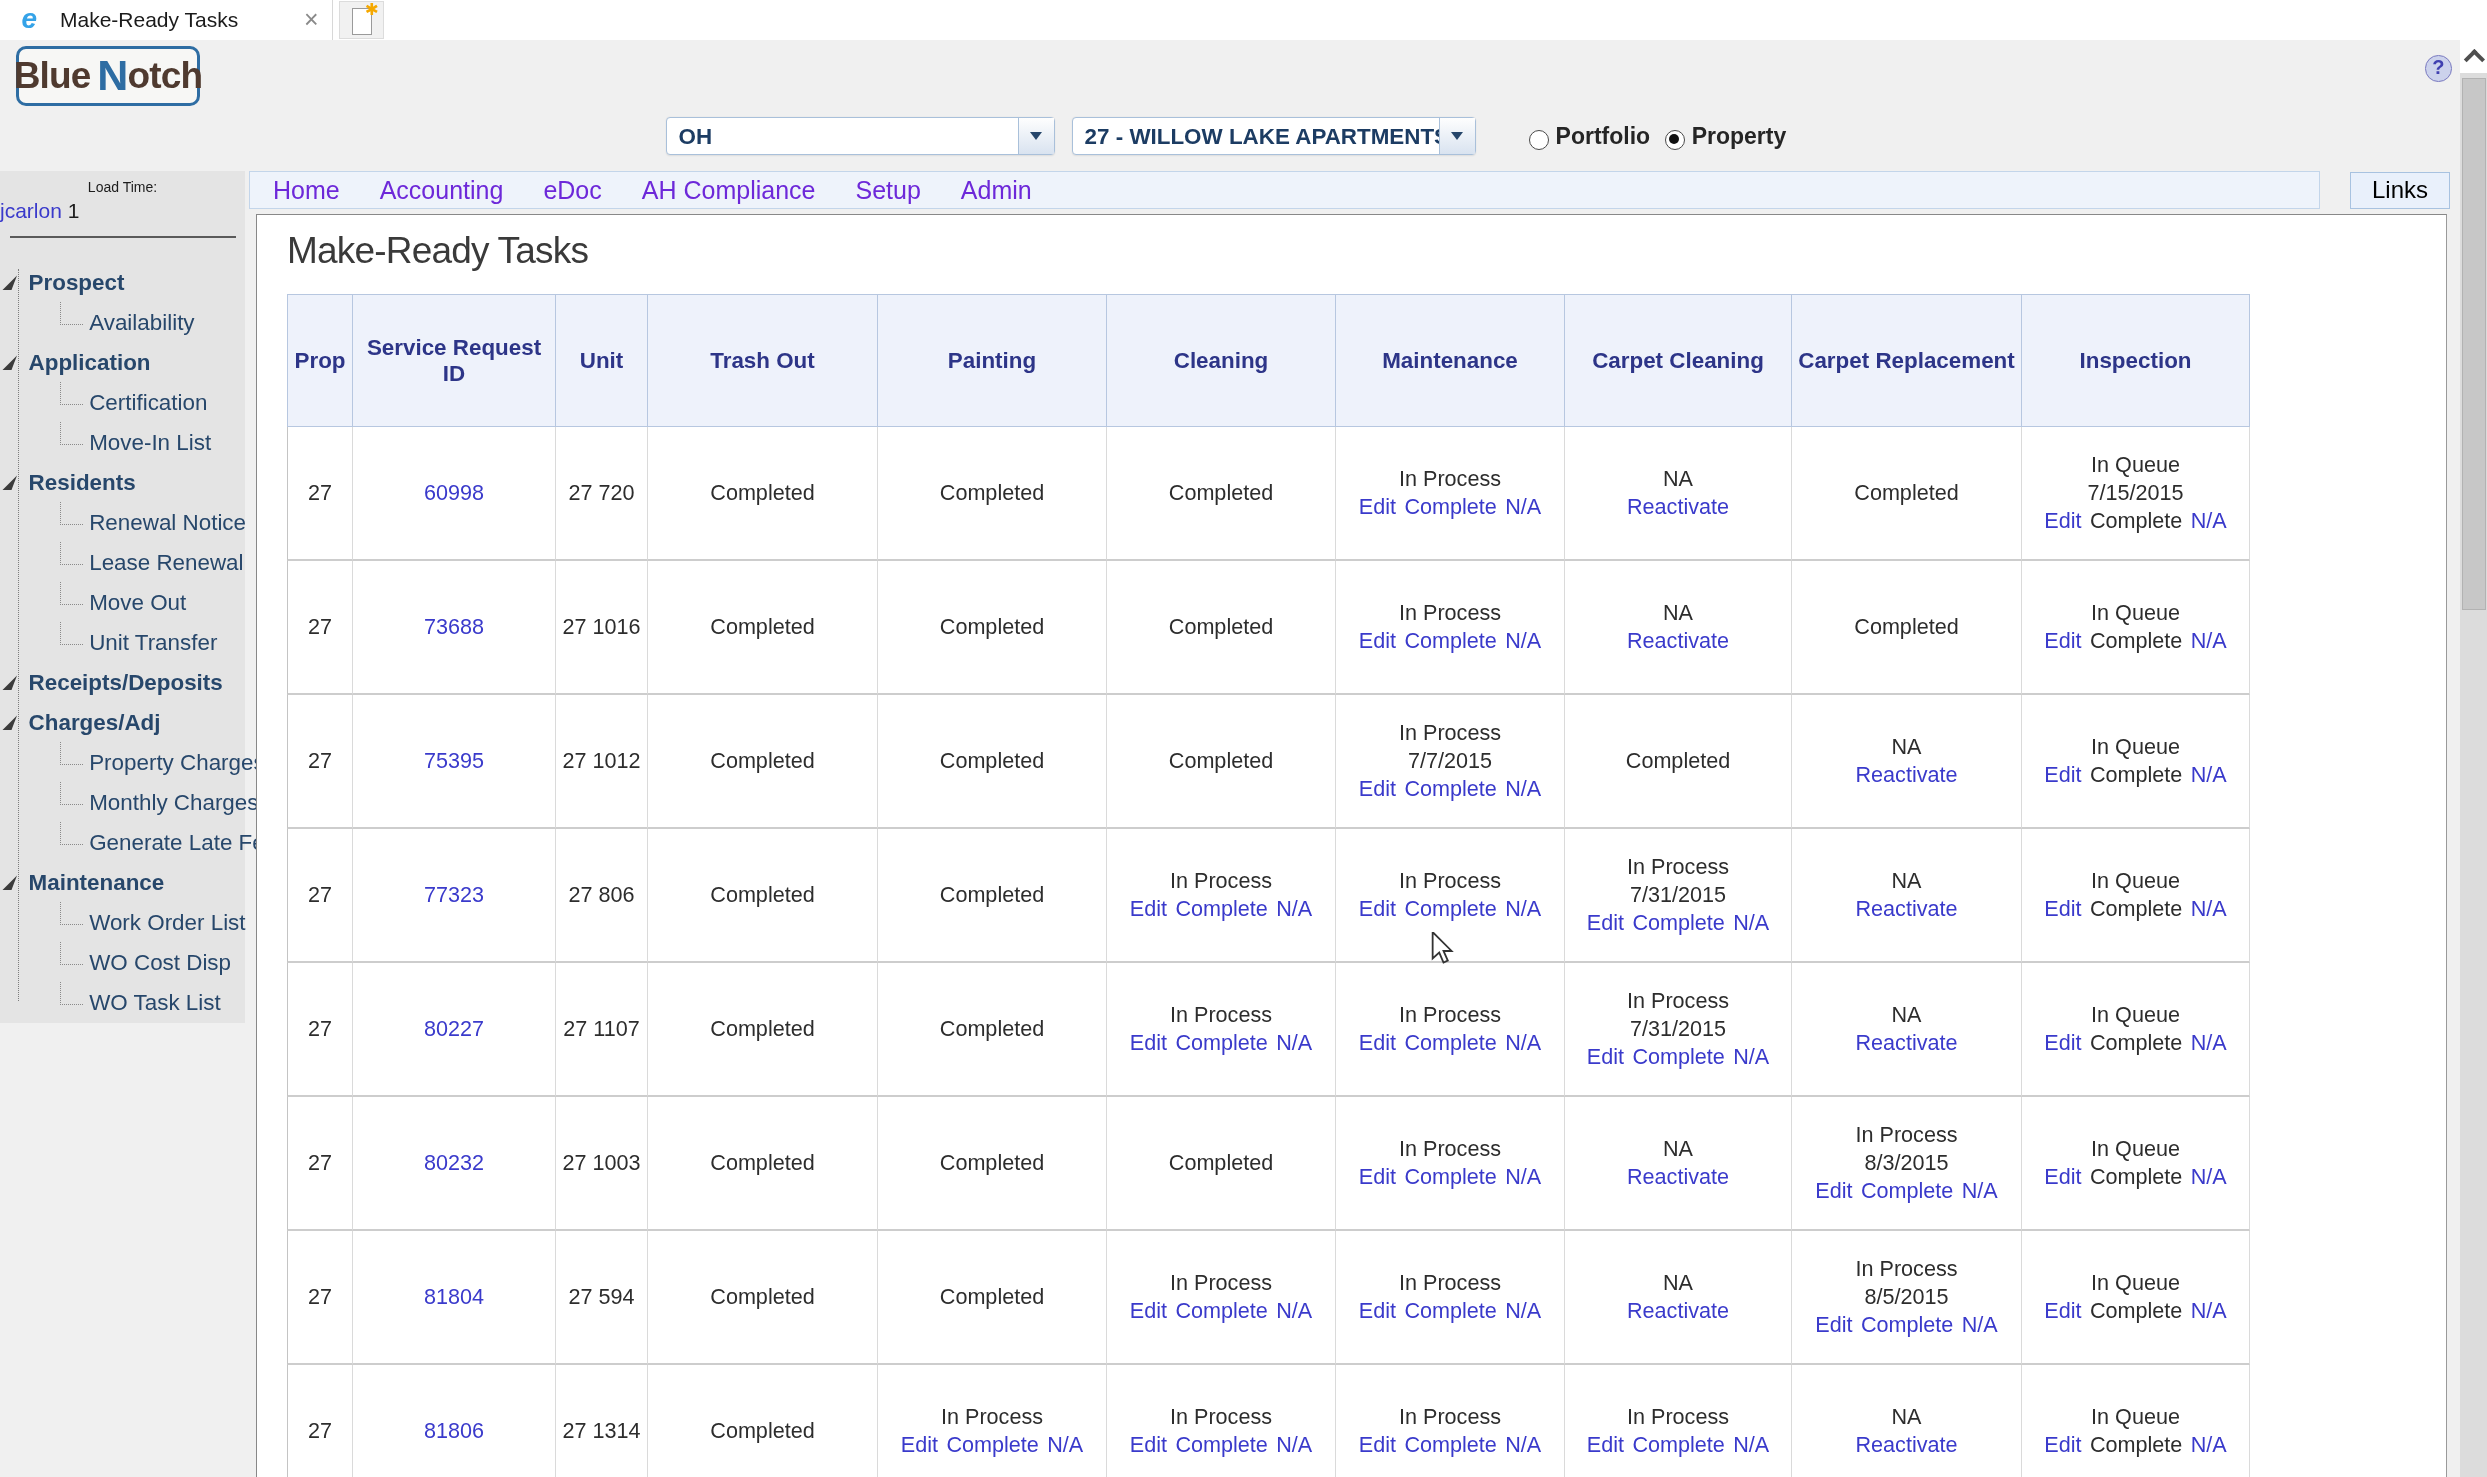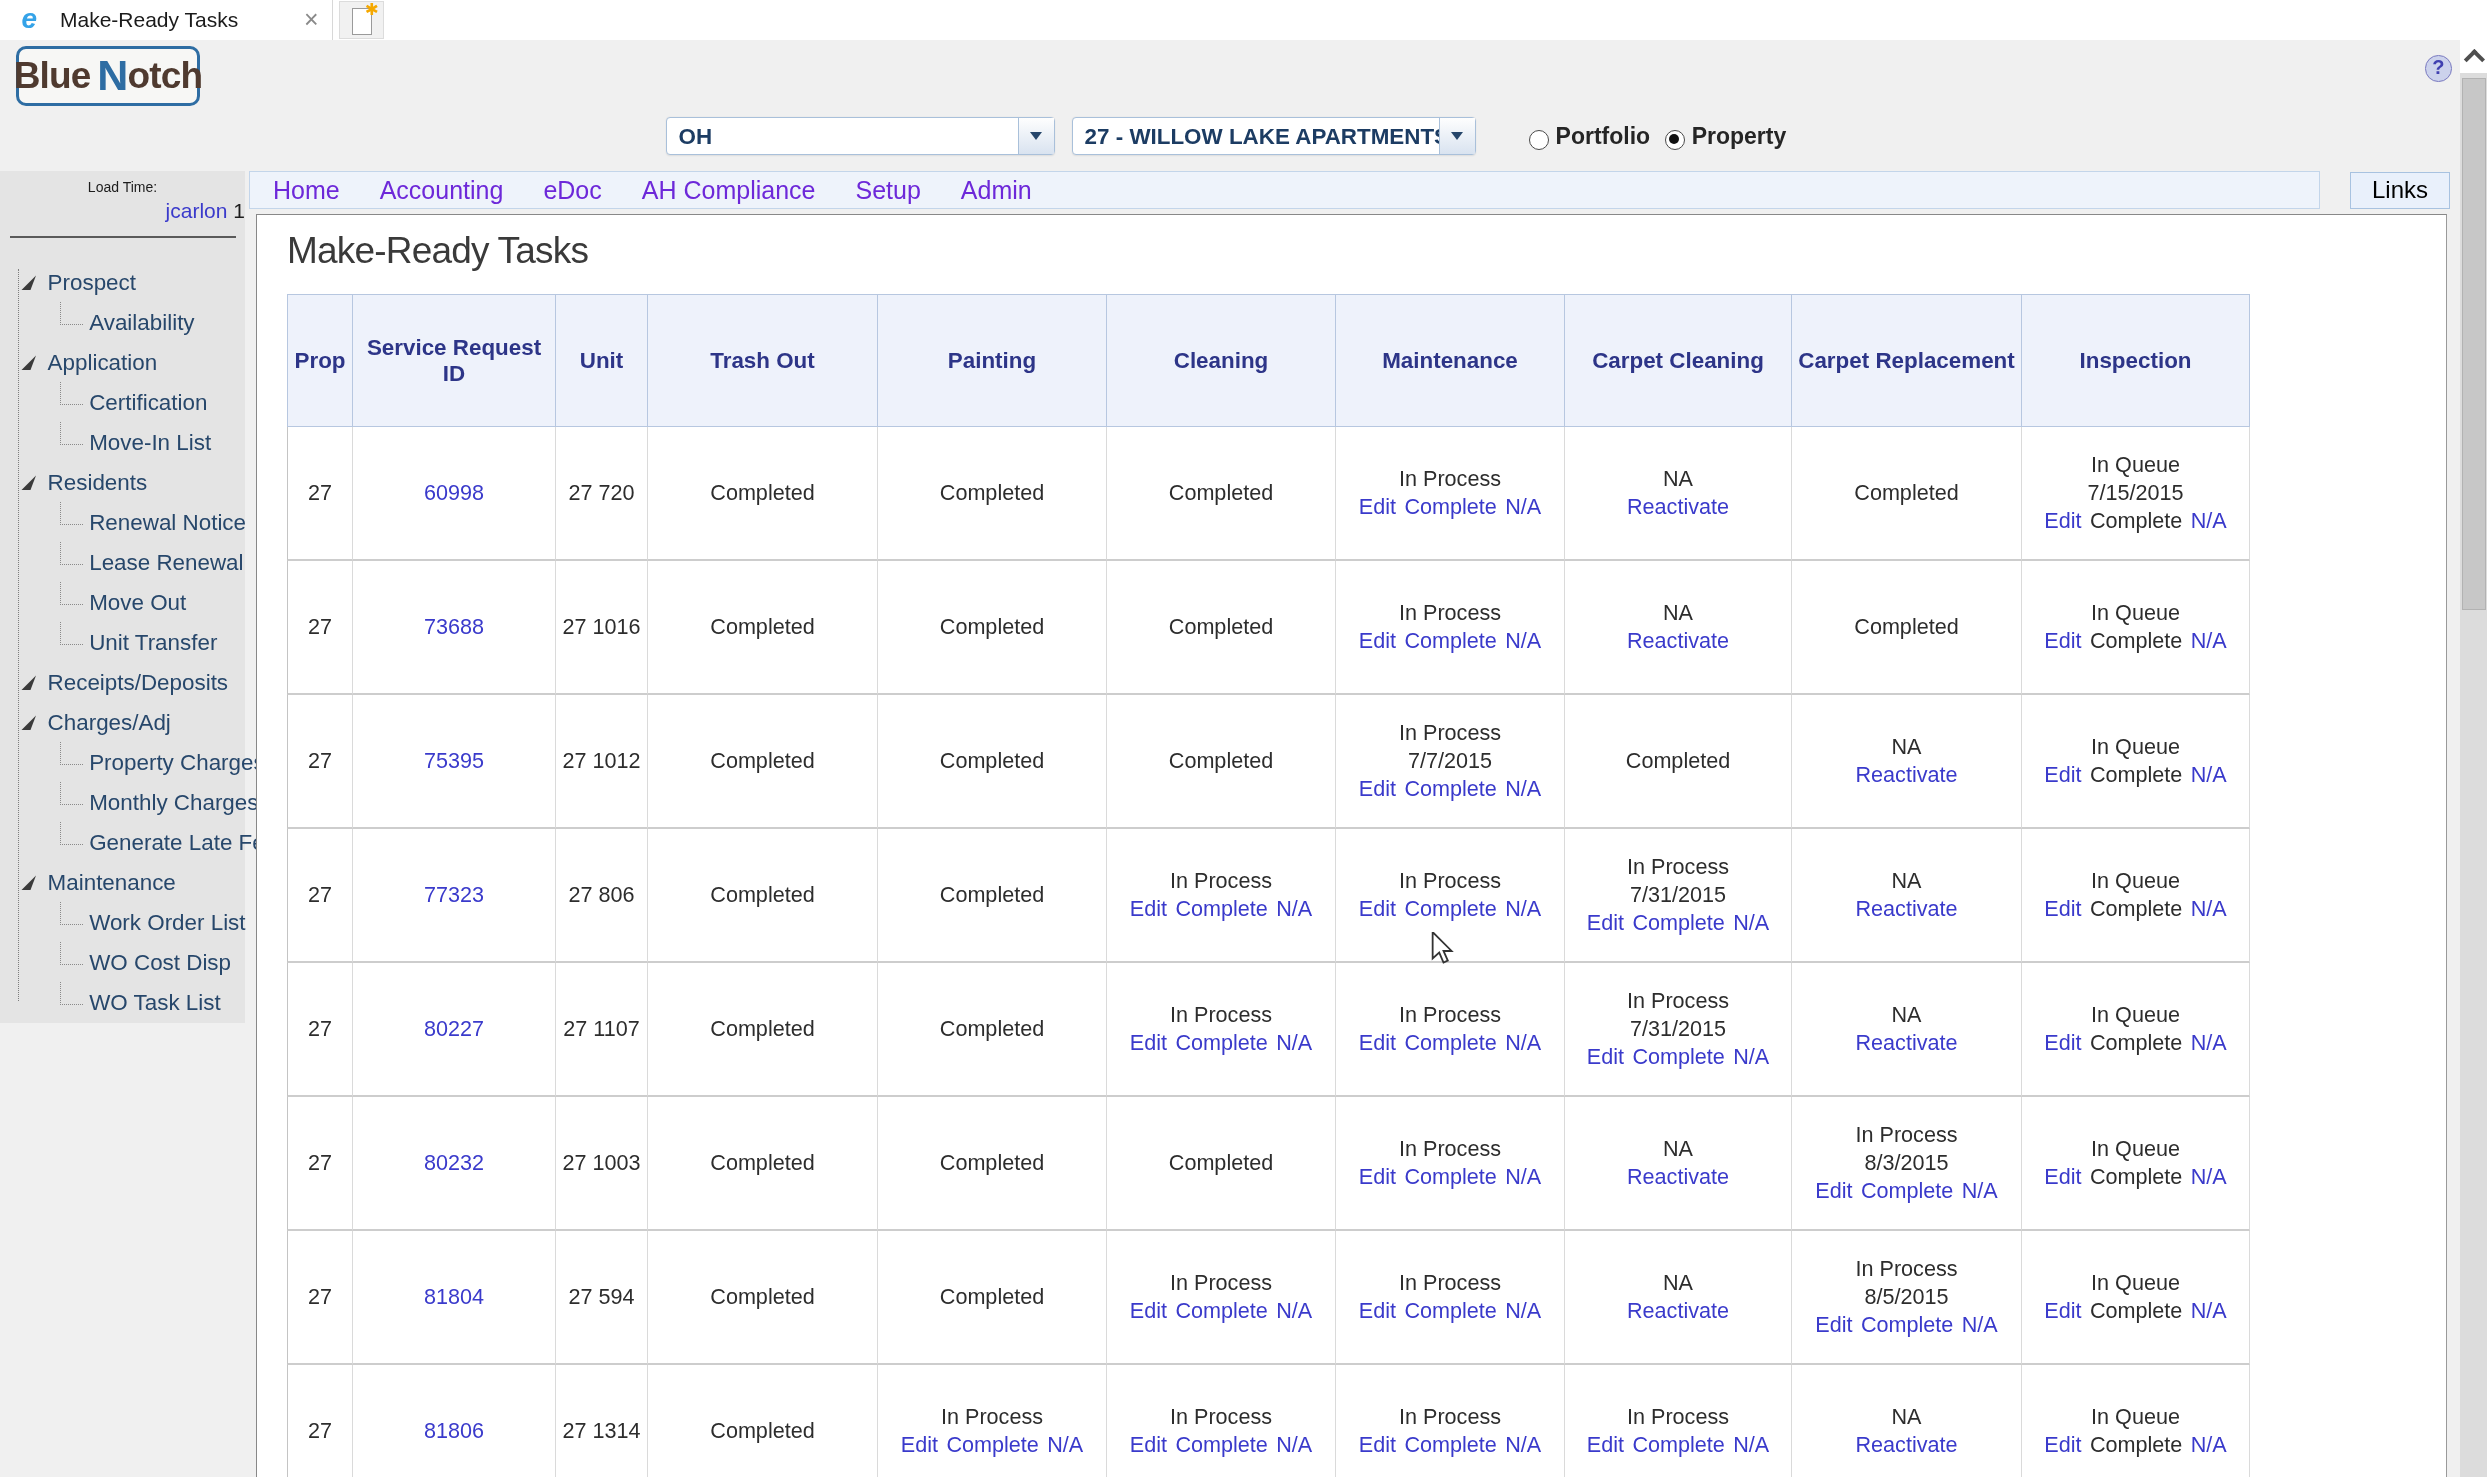--- a/index.html
+++ b/index.html
@@ -37,28 +37,28 @@
   .radio-circle{width:20px;height:20px;border-radius:50%;border:1.7px solid #4a4a4a;background:#fff;box-sizing:border-box;position:relative;}
   .radio-item.selected .radio-circle::after{content:'';position:absolute;left:3.3px;top:3.3px;width:10px;height:10px;border-radius:50%;background:#111;}
   .radio-label{font-size:23px;font-weight:bold;color:#252525;}
   
   .navbar{position:absolute;left:249px;top:171px;width:2071px;height:38px;background:#eef3fb;border:0.8px solid #c3d5ea;box-sizing:border-box;display:flex;align-items:center;gap:40px;padding-left:23px;}
   .nav-item{font-size:25px;color:#6d28d9;white-space:nowrap;}
   .links-btn{position:absolute;left:2350px;top:172px;width:100px;height:37px;background:#e9f0fb;border:1.7px solid #a8c2e0;box-sizing:border-box;text-align:center;line-height:33px;font-size:24px;color:#000000;}
   
   .sidebar{position:absolute;left:0;top:171px;width:245px;height:852px;background:#e4e4e4;}
   .load-block{margin-top:8.3px;text-align:center;font-size:14px;color:#1d1d1d;}
-  .load-user{margin-top:3.3px;text-align:right;font-size:21px;}
+  .load-user{margin-top:3.3px;text-align:left;font-size:21px;}
   .load-user .u{color:#3a3acb;}
   .load-user .v{color:#1d1d1d;}
   .side-divider{margin:13.3px auto 0 auto;width:226px;border-top:2.5px solid #5a5a5a;}
   .tree{position:relative;margin-top:25px;}
   .tree::before{content:'';position:absolute;left:17.5px;top:6.6px;bottom:21.6px;border-left:1.7px dotted #7d7d7d;}
   .tree-item{height:40px;display:flex;align-items:center;position:relative;}
-  .tree-item.lvl0{padding-left:21px;}
+  .tree-item.lvl0{padding-left:2px;font-weight:bold;}
   .tree-item.lvl1{padding-left:60px;}
   .tree-arrow{width:15px;height:15px;background:#3b3b3b;clip-path:polygon(0 100%,100% 0,62% 100%);margin-right:11.6px;flex:0 0 auto;}
   .tree-conn{width:21.6px;height:21.6px;border-left:1.7px dotted #8a8a8a;border-bottom:1.7px dotted #8a8a8a;margin:-18.3px 6.6px 0 0;flex:0 0 auto;}
   .tree-label{font-size:22.4px;color:#27476b;white-space:nowrap;}
   
   .content{position:absolute;left:256px;top:214px;width:2191px;height:1263px;background:#fff;border-top:1.7px solid #888;border-left:1.7px solid #888;border-right:1.7px solid #9a9a9a;box-sizing:border-box;overflow:hidden;}
   .page-title{position:absolute;left:30px;top:15px;font-size:37px;color:#3a3a3a;letter-spacing:-0.8px;}
   #mrt-table{position:absolute;left:30px;top:79px;border-collapse:separate;border-spacing:0;table-layout:fixed;width:1962px;}
   #mrt-table col.c0{width:66px}#mrt-table col.c1{width:203px}#mrt-table col.c2{width:92px}
   #mrt-table col.c3{width:230px}#mrt-table col.c4{width:229px}#mrt-table col.c5{width:229px}

